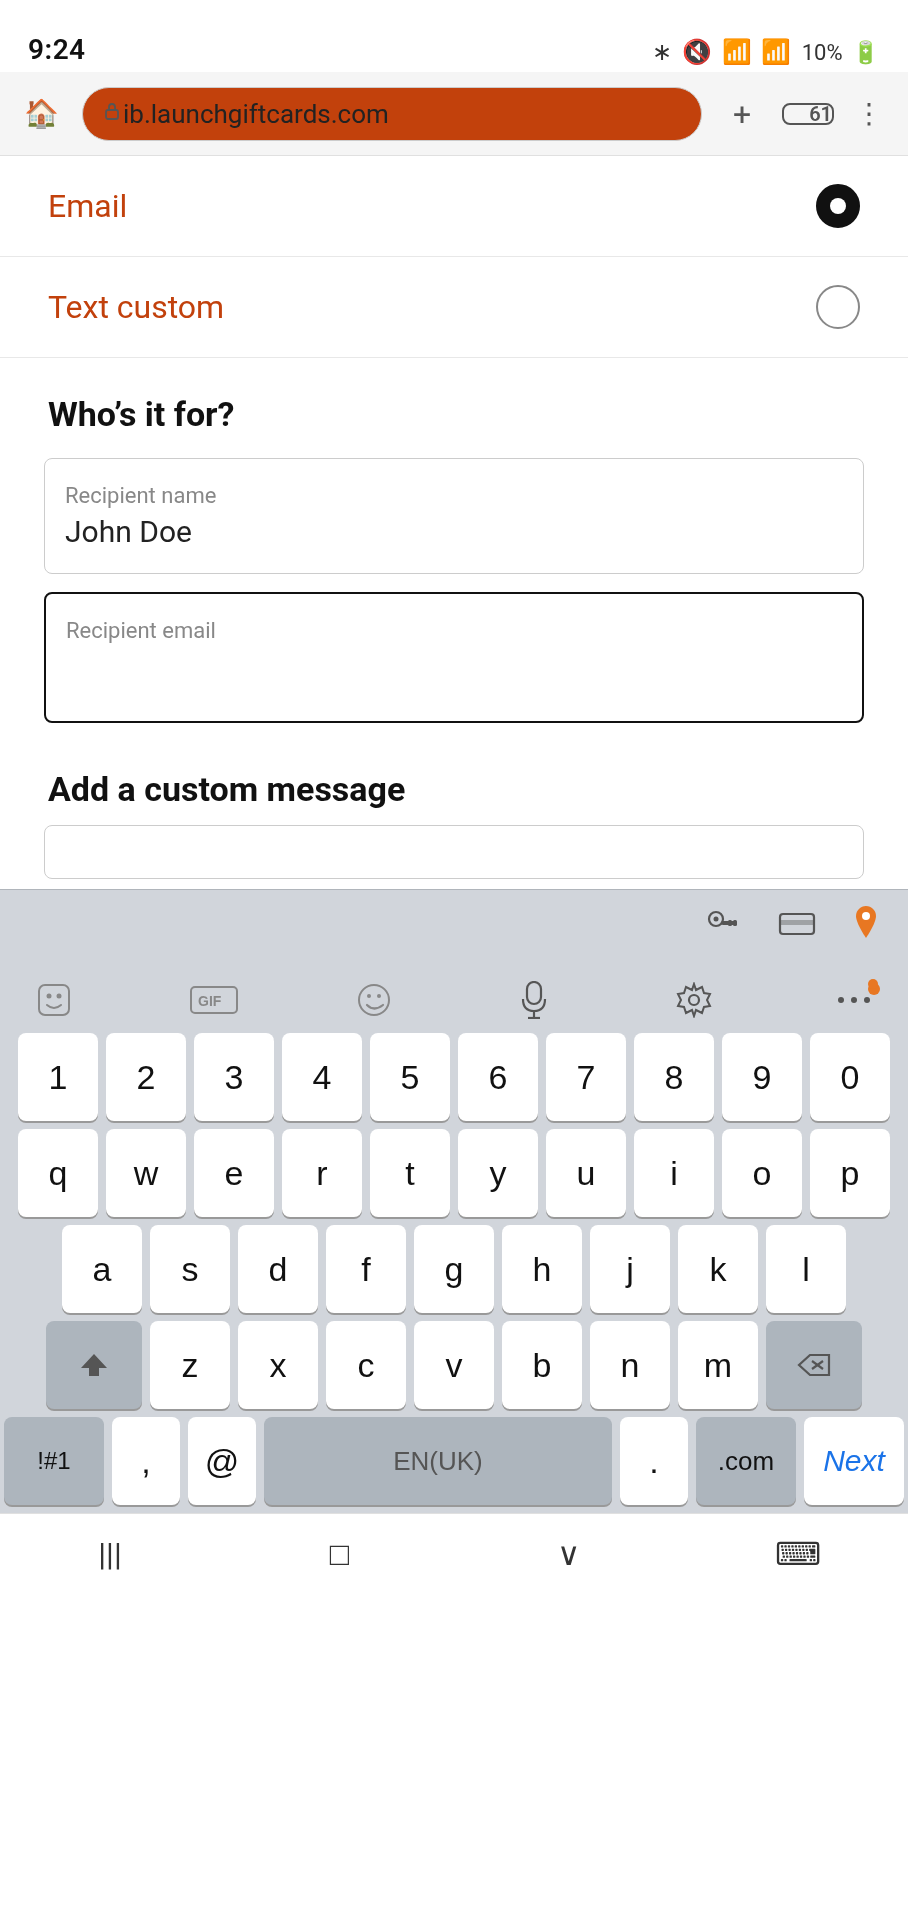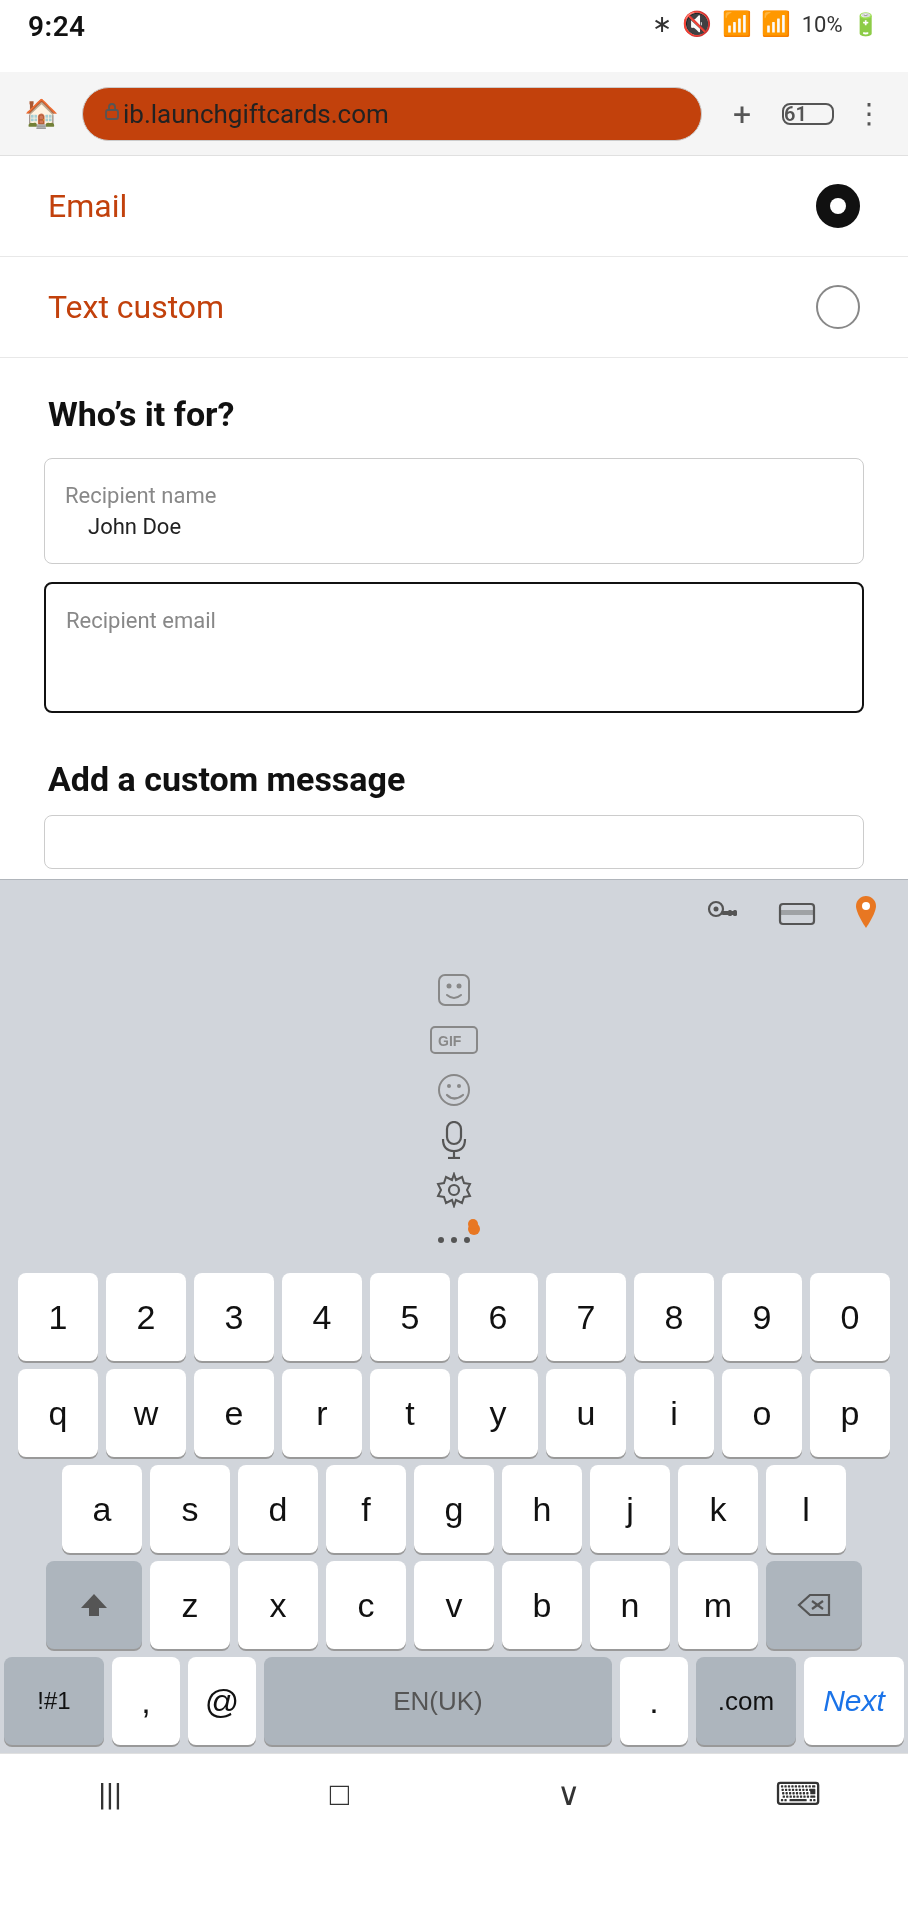--- a/index.html
+++ b/index.html
@@ -9,21 +9,21 @@
       min-height: 1920px;
       background: #fff;
       font-family: 'Roboto', Arial, sans-serif;
       overflow-x: hidden;
     }
 
     
     .status-bar {
       background: #fff;
       display: flex;
-      align-items: flex-start;
+      align-items: flex-end;
       justify-content: space-between;
       padding: 10px 28px 6px 28px;
       height: 72px;
     }
     .status-time {
       font-size: 28px;
       font-weight: 600;
       color: #111;
       letter-spacing: 0.5px;
     }
@@ -90,21 +90,21 @@
       color: #555;
       cursor: pointer;
     }
     .browser-tabs-btn {
       width: 52px;
       height: 22px;
       border: 2px solid #555;
       border-radius: 8px;
       display: flex;
       align-items: center;
-      justify-content: flex-start;
+      justify-content: flex-end;
       font-size: 20px;
       font-weight: 600;
       color: #555;
       cursor: pointer;
     }
     .browser-menu-btn {
       width: 40px;
       height: 48px;
       display: flex;
       align-items: center;
@@ -175,23 +175,22 @@
     }
     .input-field-container.active {
       border: 2.5px solid #111;
     }
     .input-label {
       font-size: 22px;
       color: #888;
       margin-bottom: 6px;
     }
     .input-value {
-      font-size: 22px;
+      font-size: 30px;
       color: #222;
-      margin-left: 23px;
     }
     .input-value.placeholder {
       color: #aaa;
     }
 
     
     .custom-message-title {
       font-size: 34px;
       font-weight: 700;
       color: #111;
@@ -229,21 +228,20 @@
       padding: 4px 4px 0 4px;
     }
 
     
     .keyboard-top-icons {
       display: flex;
       align-items: center;
       justify-content: space-between;
       padding: 10px 20px 8px 20px;
       background: #d1d5db;
-      flex-direction: column;
     }
     .kbd-top-icon {
       font-size: 30px;
       color: #555;
       cursor: pointer;
       width: 60px;
       height: 50px;
       display: flex;
       align-items: center;
       justify-content: center;

